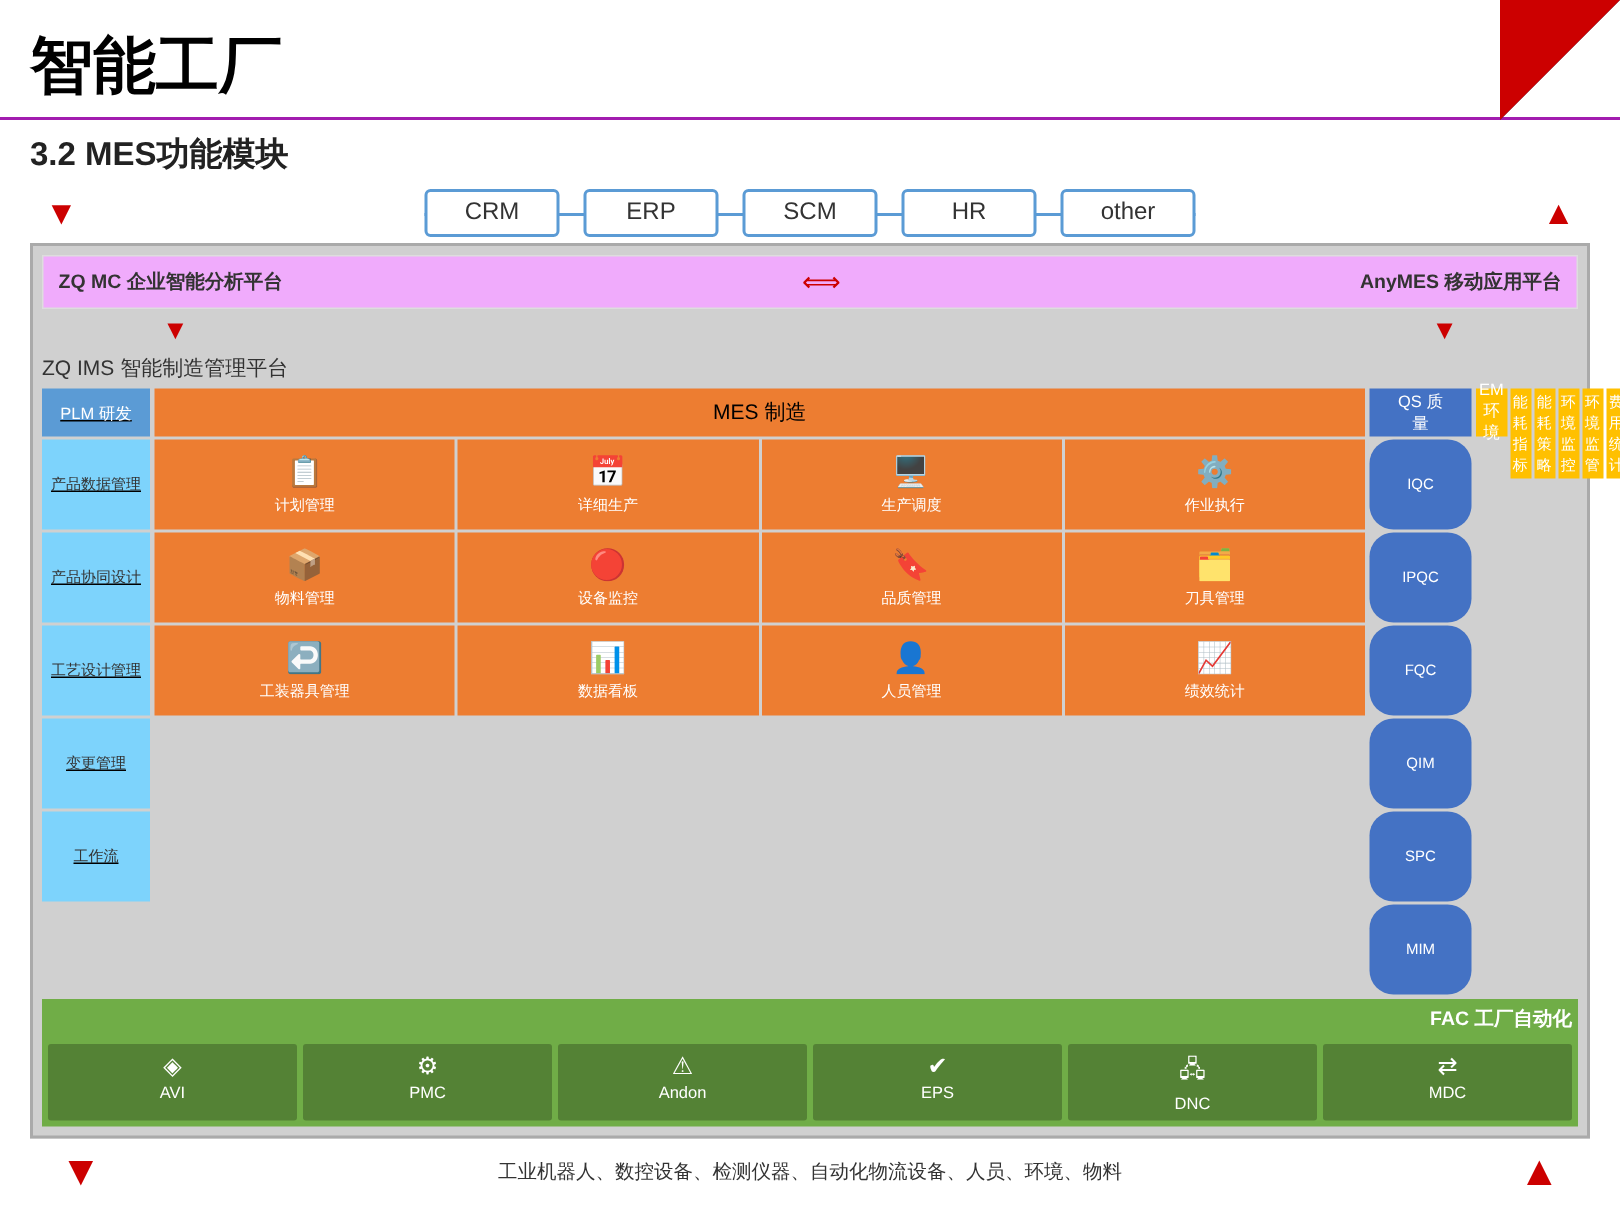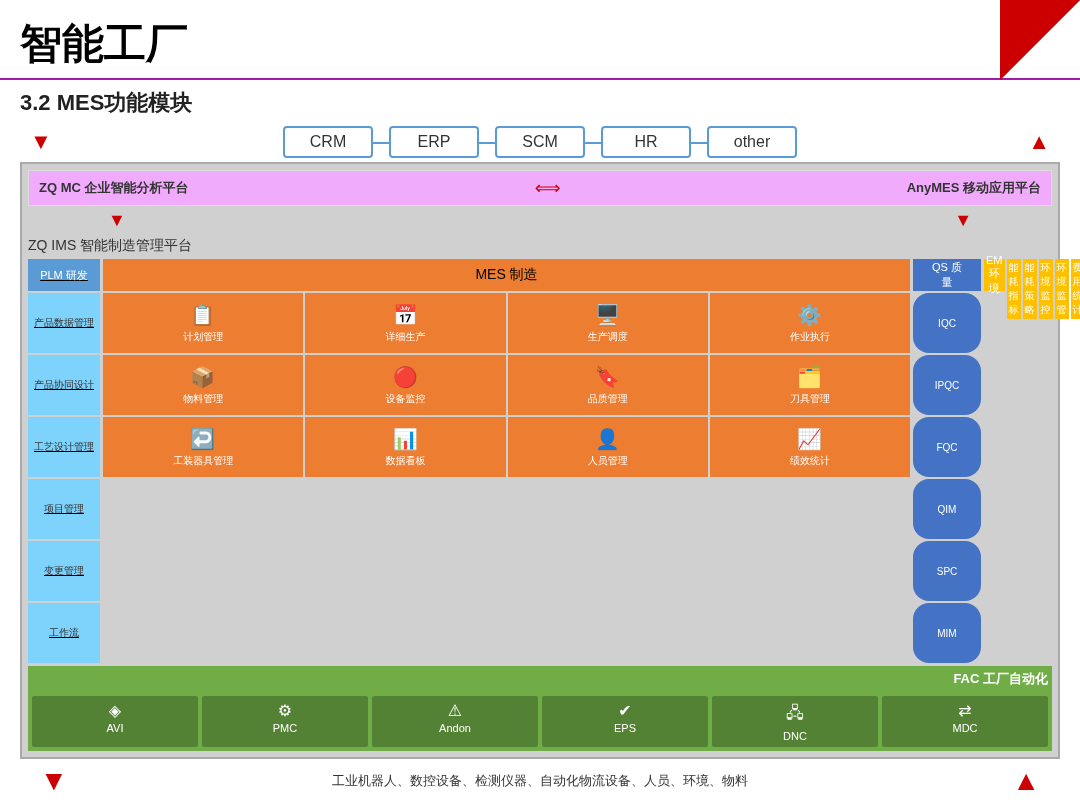--- a/index.html
+++ b/index.html
@@ -368,21 +368,20 @@
 
     <div class="ims-title">ZQ IMS 智能制造管理平台</div>
 
     <div class="grid-container">
 
       <div class="plm-col">
         <div class="plm-header">PLM 研发</div>
         <div class="plm-item">产品数据管理</div>
         <div class="plm-item">产品协同设计</div>
         <div class="plm-item">工艺设计管理</div>
-        <div class="plm-item">项目管理</div>
         <div class="plm-item">变更管理</div>
         <div class="plm-item">工作流</div>
       </div>
 
       <div class="mes-col">
         <div class="mes-header">MES 制造</div>
 
         <div class="mes-row">
           <div class="mes-cell">
             <span class="icon">📋</span>

